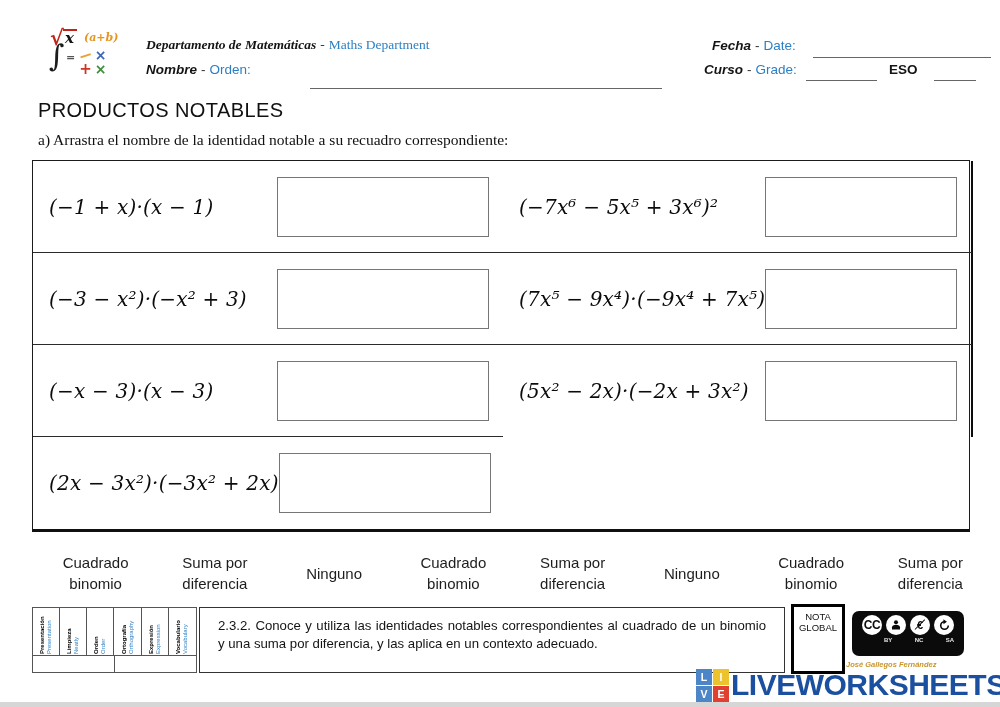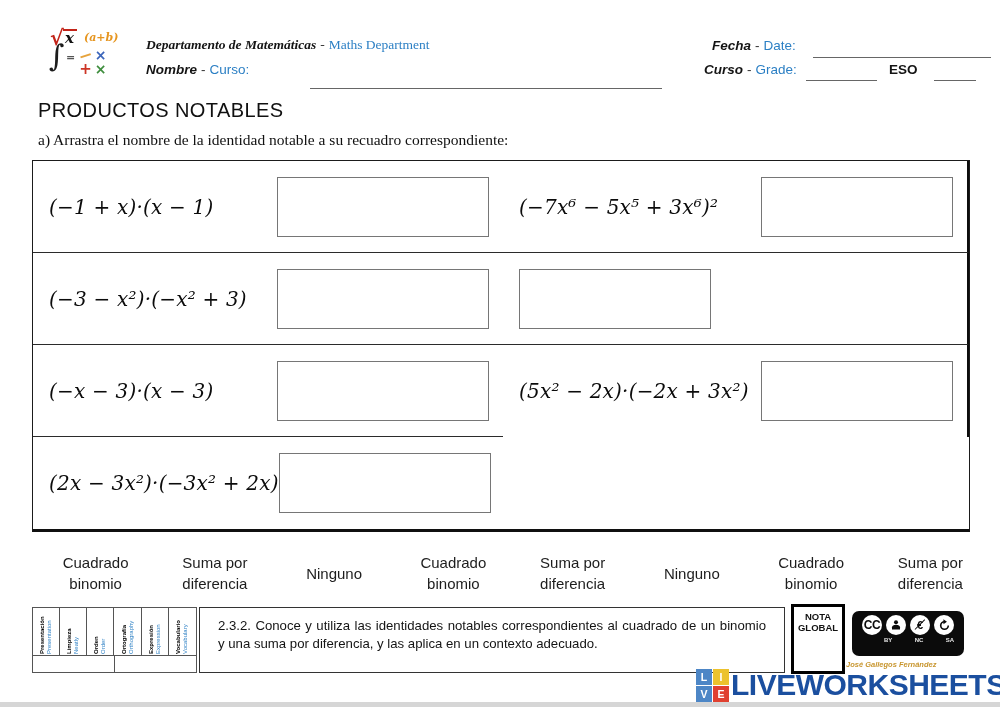--- a/index.html
+++ b/index.html
@@ -76,21 +76,21 @@
   .rb-cell:last-child{border-right:none;}
 
   
   .descriptor{position:absolute;left:199px;top:607px;width:586px;height:66px;box-sizing:border-box;
               border:1.5px solid #333;padding:9px 18px;font-size:13.2px;line-height:18px;
               text-align:justify;color:#141414;background:#fff;}
 
   
   .nota-box{position:absolute;left:791px;top:604px;width:54px;height:70px;box-sizing:border-box;
             border:3px solid #000;background:#fff;text-align:center;padding-top:4px;
-            font-size:9.5px;font-weight:bold;line-height:11px;color:#111;}
+            font-size:9.5px;font-weight:normal;line-height:11px;color:#111;}
 
   
   .cc-badge{position:absolute;left:852px;top:611px;width:112px;height:45px;background:#0b0b0b;
             border-radius:7px;display:flex;flex-direction:column;align-items:center;padding-top:4px;
             box-sizing:border-box;}
   .cc-circles{display:flex;gap:4px;}
   .cc-circle{position:relative;width:20px;height:20px;border-radius:50%;background:#fff;
              display:flex;align-items:center;justify-content:center;color:#0b0b0b;overflow:hidden;}
   .cc-cc{font-size:12px;font-weight:bold;letter-spacing:-.5px;}
   .nc-euro{font-size:11px;font-weight:bold;}
@@ -131,21 +131,21 @@
       <span class="lg-op op-x1">×</span>
       <span class="lg-op op-plus">+</span>
       <span class="lg-op op-x2">×</span>
     </span>
   </div>
 
   <div class="hdr-line dept-line">
     <span class="hdr-es">Departamento de Matemáticas</span><span class="hdr-sep">-</span><span class="hdr-en">Maths Department</span>
   </div>
   <div class="hdr-line name-line">
-    <span class="hdr-es">Nombre</span><span class="hdr-sep">-</span><span class="hdr-en">Curso:</span>
+    <span class="hdr-es">Nombre</span><span class="hdr-sep">-</span><span class="hdr-en">Orden:</span>
   </div>
   <div class="rule name-rule"></div>
 
   <div class="hdr-line fecha-line">
     <span class="hdr-es">Fecha</span><span class="hdr-sep">-</span><span class="hdr-en">Date:</span>
   </div>
   <div class="rule date-rule"></div>
 
   <div class="hdr-line curso-line">
     <span class="hdr-es">Curso</span><span class="hdr-sep">-</span><span class="hdr-en">Grade:</span>
@@ -164,20 +164,21 @@
     </div>
     <div class="cell cell-left cell-b">
       <span class="expr">(−7x⁶ − 5x⁵ + 3x⁶)²</span>
       <div class="ansbox"></div>
     </div>
     <div class="cell cell-b">
       <span class="expr">(−3 − x²)·(−x² + 3)</span>
       <div class="ansbox ansbox-r"></div>
     </div>
     <div class="cell cell-left cell-b">
+      <span class="expr">(7x⁵ − 9x⁴)·(−9x⁴ + 7x⁵)</span>
       <div class="ansbox"></div>
     </div>
     <div class="cell cell-b">
       <span class="expr">(−x − 3)·(x − 3)</span>
       <div class="ansbox ansbox-r"></div>
     </div>
     <div class="cell cell-left">
       <span class="expr">(5x² − 2x)·(−2x + 3x²)</span>
       <div class="ansbox"></div>
     </div>

